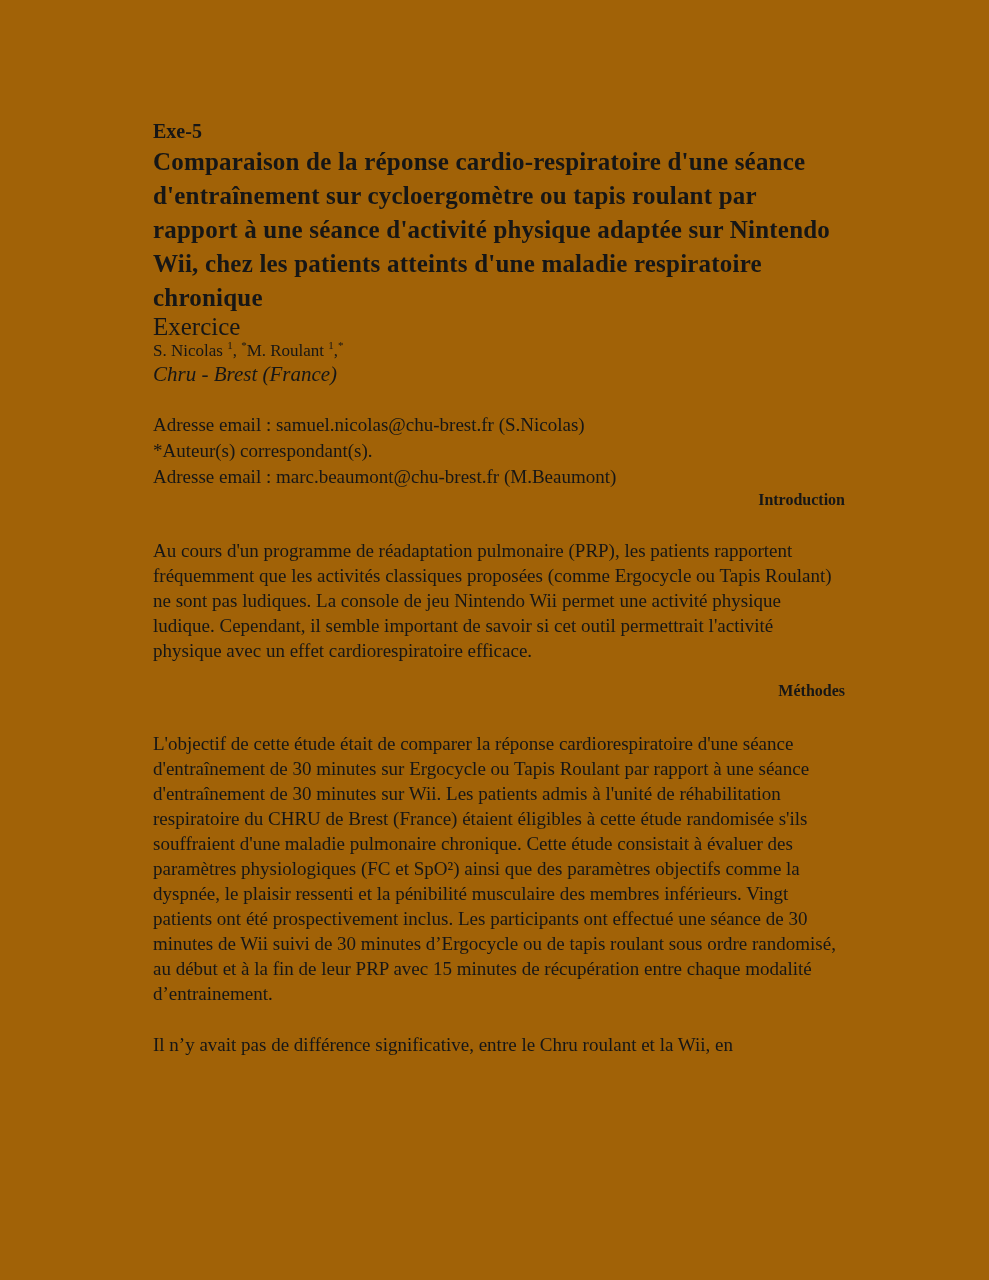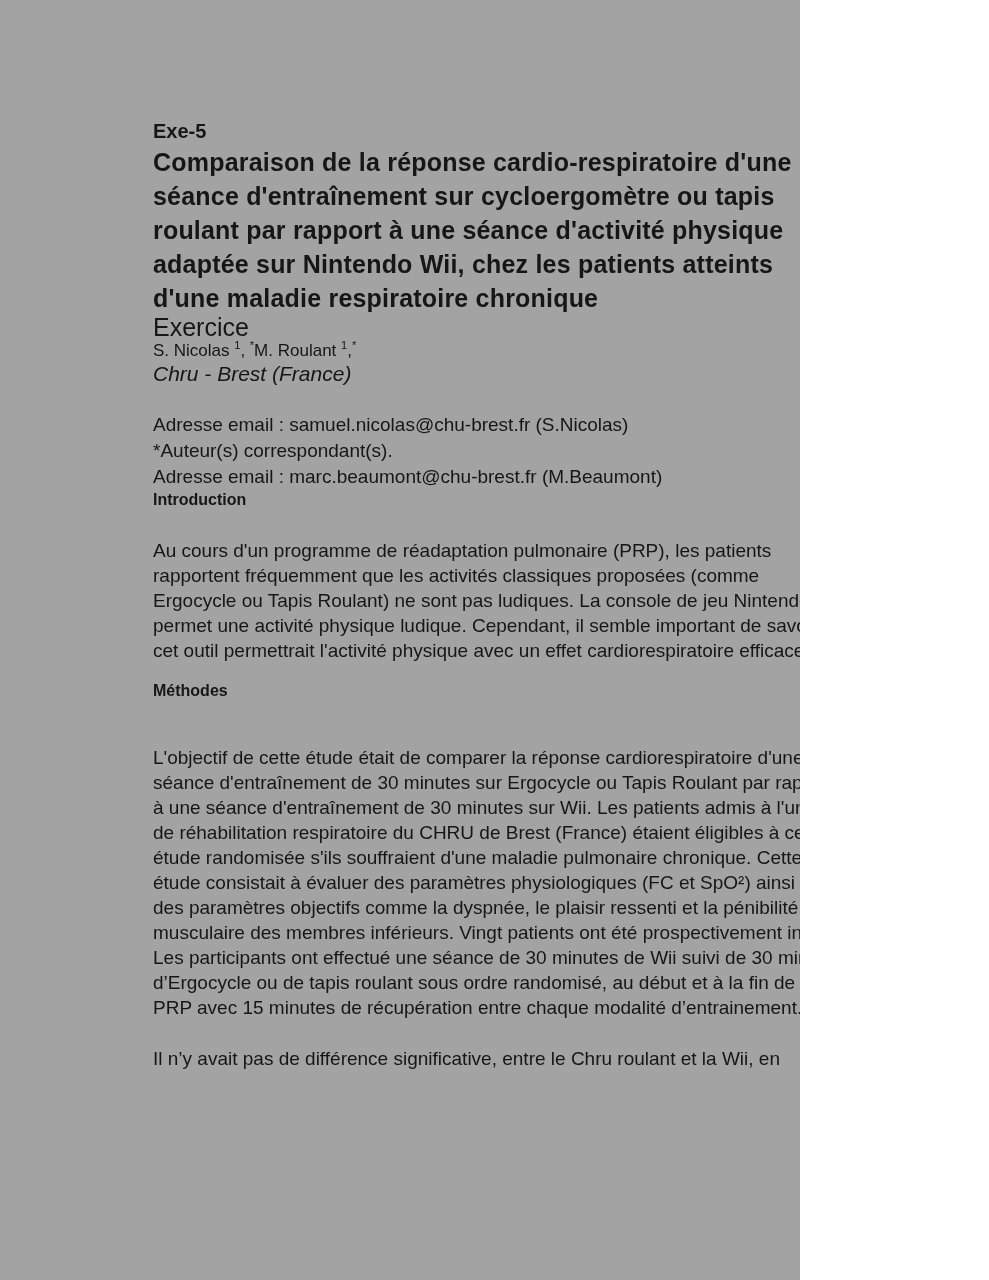--- a/index.html
+++ b/index.html
@@ -3,25 +3,25 @@
 <meta charset="utf-8">
 <title>Abstract</title>
 <style>
   html, body {
     margin: 0;
     padding: 0;
     background: #ffffff;
   }
   .page {
     position: relative;
-    width: 800px;
+    width: 989px;
     height: 1280px;
-    background: #a3a3a3;
+    background: #a16207;
     overflow: hidden;
-    font-family: Liberation Sans, sans-serif;
+    font-family: Liberation Serif, serif;
     color: #161616;
   }
   .content {
     position: absolute;
     left: 153px;
     top: 118px;
     width: 692px;
   }
   .doc-code {
     font-weight: bold;
@@ -56,29 +56,30 @@
   .correspondence {
     margin-top: 27px;
     font-size: 19px;
     line-height: 26px;
   }
   .section h3 {
     font-weight: bold;
     font-size: 16px;
     line-height: 20px;
     margin: 0;
+    text-align: right;
   }
   .section p {
     font-size: 19px;
     line-height: 25px;
     margin: 28px 0 0 0;
   }
   #sec-introduction h3 { margin-top: 0; }
   #sec-methodes h3 { margin-top: 18px; }
-  #sec-methodes p { margin-top: 44px; }
+  #sec-methodes p { margin-top: 30px; }
   #sec-resultats h3 { margin-top: 26px; }
   #sec-resultats p { margin-top: 26px; }
 </style>
 </head>
 <body>
 
 <div class="page">
   <div class="content">
 
     <h2 class="doc-code">Exe-5</h2>

